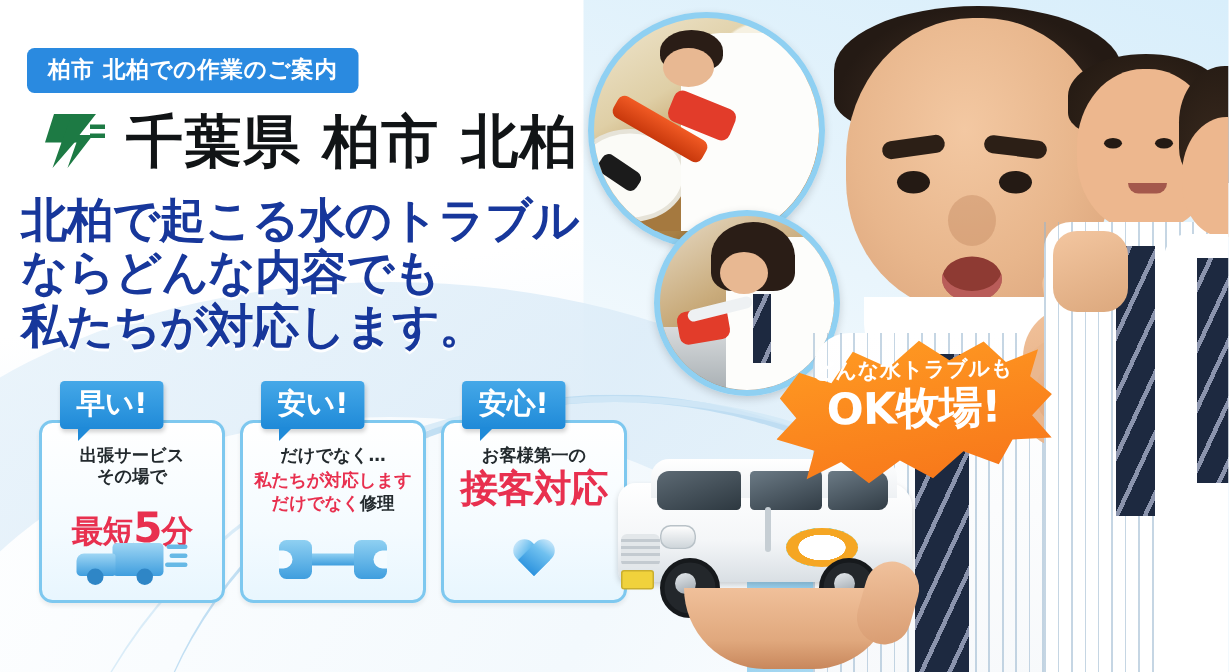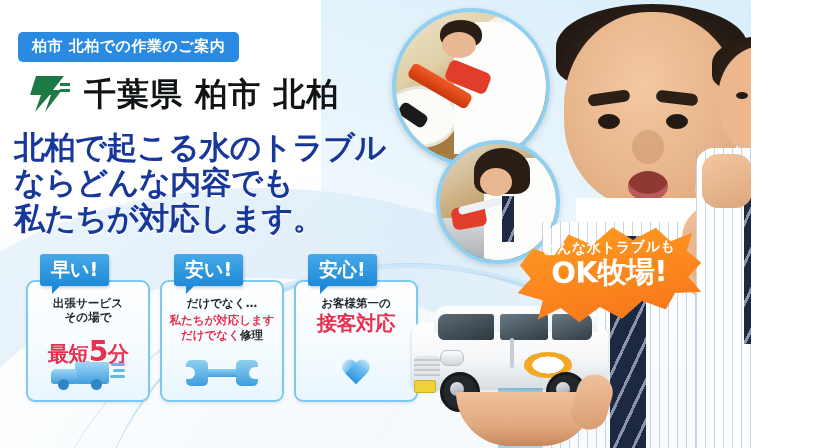--- a/index.html
+++ b/index.html
@@ -2,21 +2,21 @@
 <html><head>
 <meta charset="utf-8">
 <style>
   html,body{margin:0;padding:0;}
   body{
     width:819px;height:448px;overflow:hidden;
     font-family:"DejaVu Sans","Liberation Sans",sans-serif;
     background:#ffffff;
   }
   #banner{
-    position:relative;width:751px;height:448px;overflow:hidden;
+    position:relative;width:819px;height:448px;overflow:hidden;
     background:linear-gradient(170deg,#ffffff 0%,#ffffff 38%,#f2f8fd 62%,#e6f2fb 100%);
   }
 
   
   .sky-wash{
     position:absolute;right:0;top:0;width:430px;height:448px;
     background:linear-gradient(200deg,#d8eefb 0%,#e9f5fc 45%,#ffffff 95%);
   }
   .wave-a{
     position:absolute;left:-120px;bottom:-210px;width:760px;height:470px;
@@ -58,21 +58,21 @@
     position:absolute;left:18px;top:32px;
     background:#2a8ae0;color:#fff;border-radius:5px;
     padding:7px 14px 8px;font-size:15px;font-weight:bold;letter-spacing:.5px;
     line-height:1;white-space:nowrap;
   }
 
   
   .pref-row{position:absolute;left:24px;top:74px;display:flex;align-items:center;gap:14px;}
   .logo-mark{width:46px;height:40px;position:relative;flex:none;}
   .region-text{
-    font-size:32px;font-weight:bold;color:#111416;letter-spacing:1px;line-height:1;
+    font-size:38px;font-weight:bold;color:#111416;letter-spacing:1px;line-height:1;
     white-space:nowrap;
   }
 
   
   .headline{
     position:absolute;left:14px;top:130px;
     color:#17379b;font-weight:bold;font-size:31px;line-height:1.14;
     letter-spacing:-0.5px;white-space:nowrap;
     text-shadow:0 2px 0 rgba(255,255,255,.9);
   }
@@ -424,21 +424,21 @@
               <div class="notchR"></div>
           </div>
         </div>
       </div>
     </div>
 
     <div class="card-wrap">
       <div class="tab">安心!</div>
       <div class="card">
         <div class="card-sub">お客様第一の</div>
-        <div class="card-main" style="font-size:20px;margin-top:3px;">接客対応</div>
+        <div class="card-main" style="font-size:25px;margin-top:3px;">接客対応</div>
         <div class="icon-slot">
           <div class="heart"></div>
         </div>
       </div>
     </div>
 
   </div>
 
   <div class="van-group">
     <div class="van">

